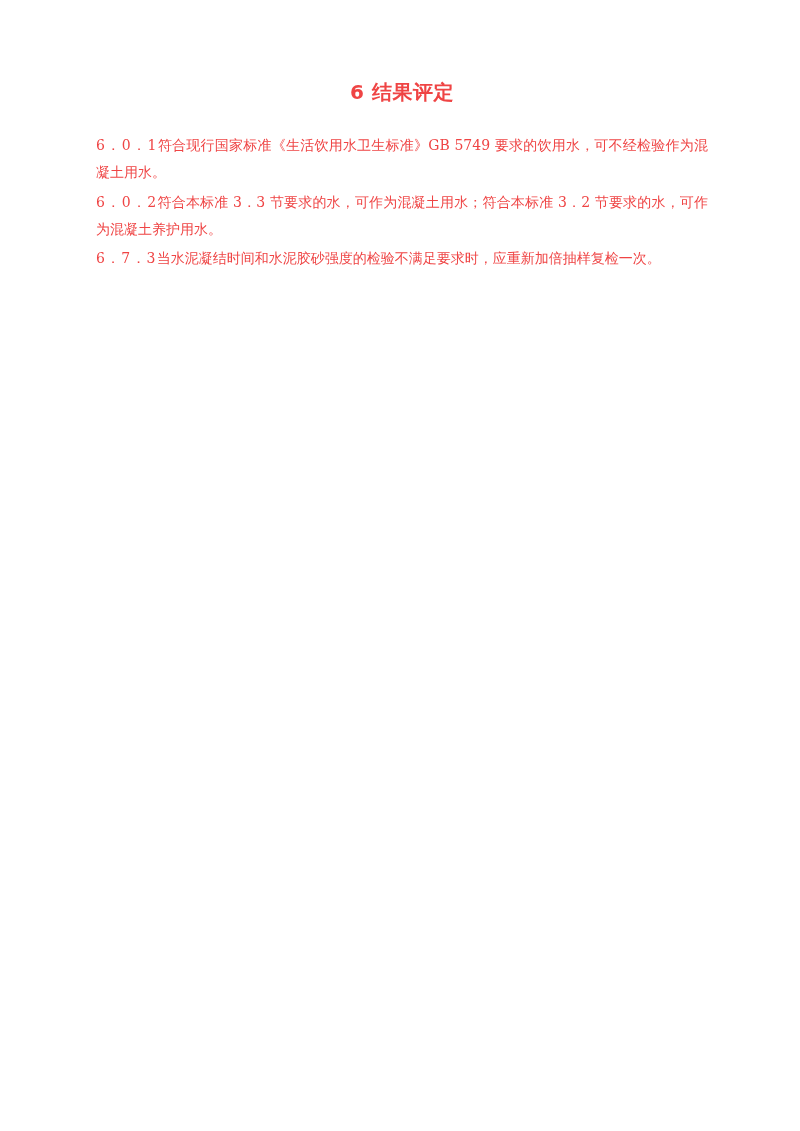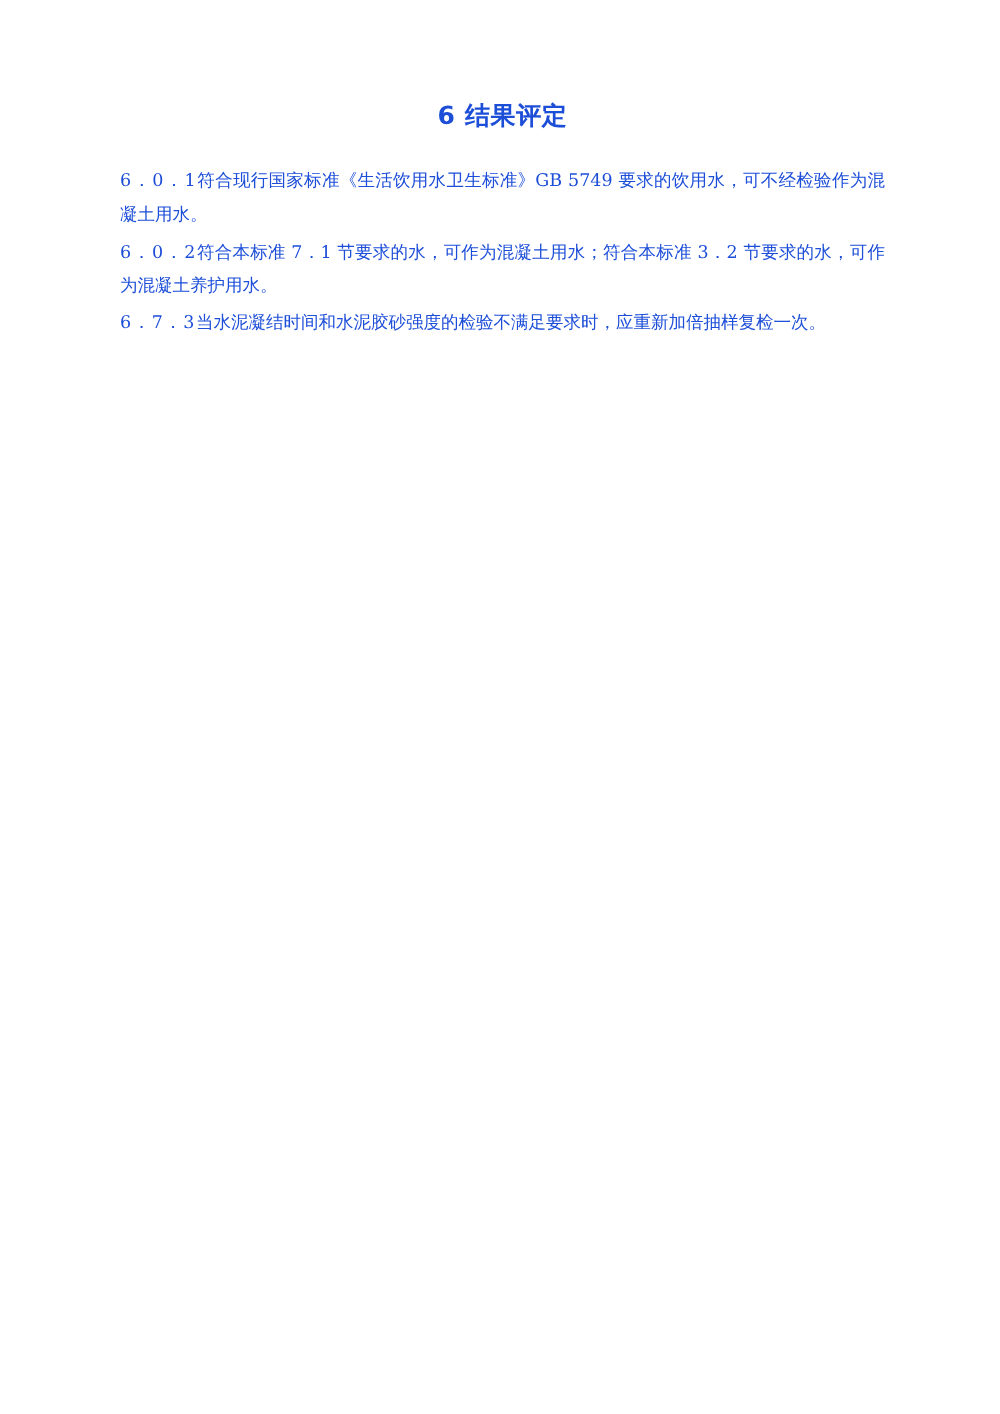--- a/index.html
+++ b/index.html
@@ -8,21 +8,21 @@
     background: #ffffff;
   }
   .page {
     position: relative;
     width: 800px;
     height: 1131px;
     background: #ffffff;
     margin: 0 auto;
     overflow: hidden;
     font-family: "DejaVu Serif", "Liberation Serif", serif;
-    color: #1d4ed8;
+    color: #ef4444;
   }
   .content {
     position: absolute;
     left: 96px;
     top: 78px;
     width: 612px;
   }
   .doc-title {
     text-align: center;
     font-family: "DejaVu Sans", "Liberation Sans", sans-serif;
@@ -49,21 +49,21 @@
 <div class="page">
   <div class="content">
 
     <h1 class="doc-title">6 结果评定</h1>
 
     <p class="clause">
       <span class="num">6．0．1</span><span>符合现行国家标准《生活饮用水卫生标准》GB 5749 要求的饮用水，可不经检验作为混凝土用水。</span>
     </p>
 
     <p class="clause">
-      <span class="num">6．0．2</span><span>符合本标准 7．1 节要求的水，可作为混凝土用水；符合本标准 3．2 节要求的水，可作为混凝土养护用水。</span>
+      <span class="num">6．0．2</span><span>符合本标准 3．3 节要求的水，可作为混凝土用水；符合本标准 3．2 节要求的水，可作为混凝土养护用水。</span>
     </p>
 
     <p class="clause">
       <span class="num">6．7．3</span><span>当水泥凝结时间和水泥胶砂强度的检验不满足要求时，应重新加倍抽样复检一次。</span>
     </p>
 
   </div>
 </div>
 
 </body></html>

